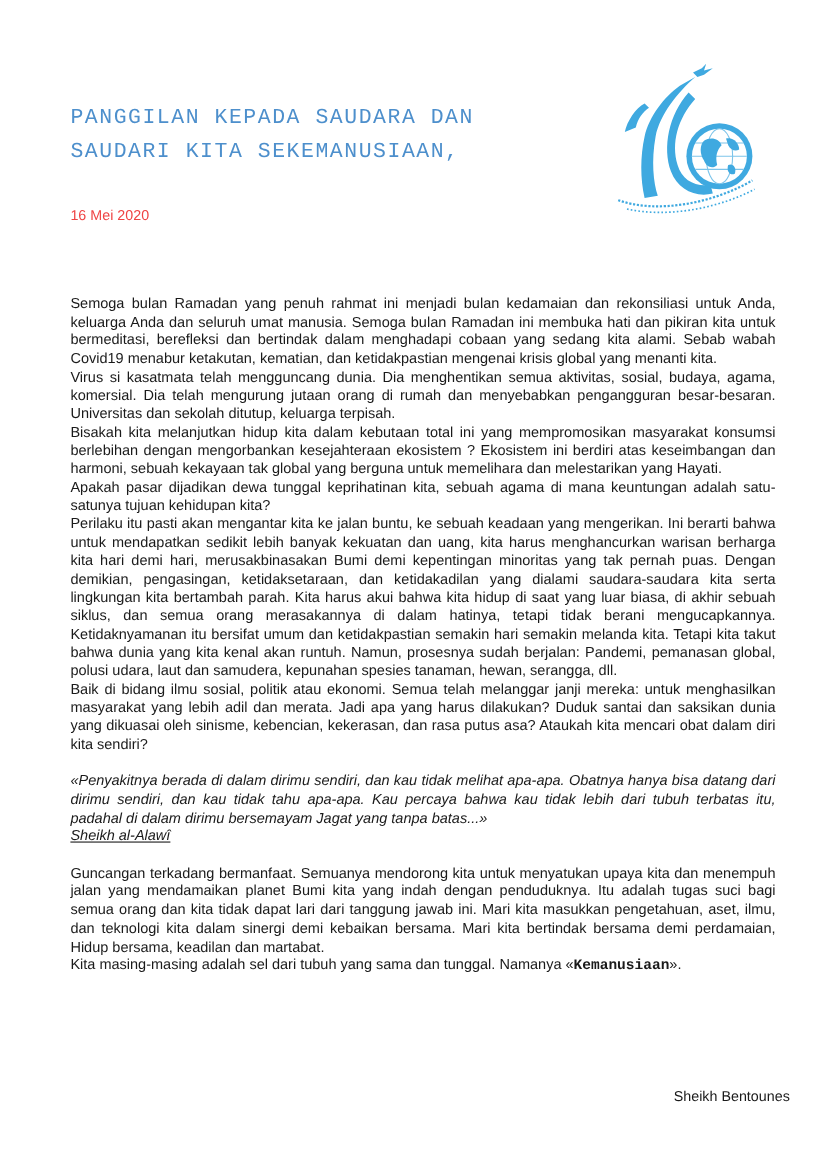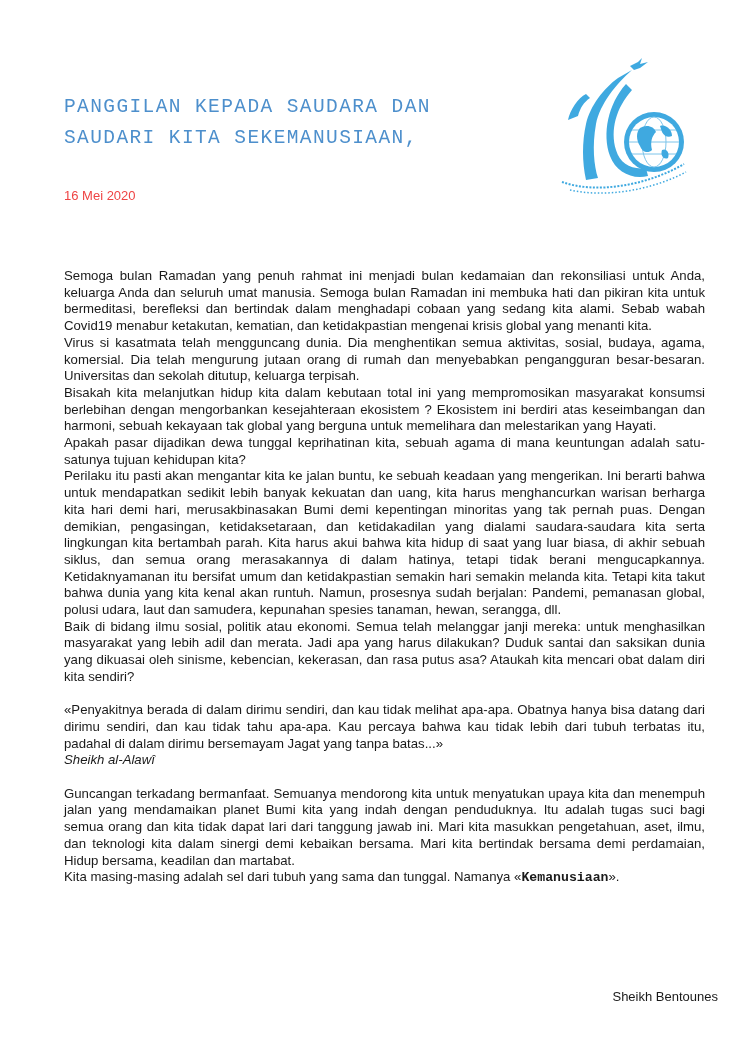--- a/index.html
+++ b/index.html
@@ -6,22 +6,22 @@
   body { width: 750px; height: 1060px; position: relative; overflow: hidden;
          font-family: "Liberation Sans", sans-serif; color: #1a1a1a; }
   .title { position: absolute; left: 64px; top: 92px; width: 470px;
            color: #4d8fcc; font-family: Liberation Mono, monospace;
            font-size: 19.5px; letter-spacing: 1.4px; line-height: 31px; font-weight: normal; margin: 0; }
   .logo { position: absolute; left: 556px; top: 54px; width: 140px; height: 144px; }
   .date { position: absolute; left: 64px; top: 188px; font-size: 13px; color: #ef4444; }
   .body { position: absolute; left: 64px; top: 236px; width: 641px;
           font-size: 13.2px; line-height: 16.7px; text-align: justify; margin-top: 32px; }
   .body p { margin: 0; }
-  .quote { margin-top: 16.7px !important; }
-  .quote-author { font-style: italic; }
+  .quote { margin-top: 16.7px !important; font-style: italic; }
+  .quote-author { font-style: italic; text-decoration: underline; }
   .gap { margin-top: 16.7px !important; }
   .sig { position: absolute; right: 32px; top: 989px; font-size: 13px; }
   b { font-weight: bold; font-family: Liberation Mono, monospace; }
 </style>
 </head>
 <body>
 
 <h1 class="title">
   <span>PANGGILAN KEPADA SAUDARA DAN</span><br>
   <span>SAUDARI KITA SEKEMANUSIAAN,</span>

